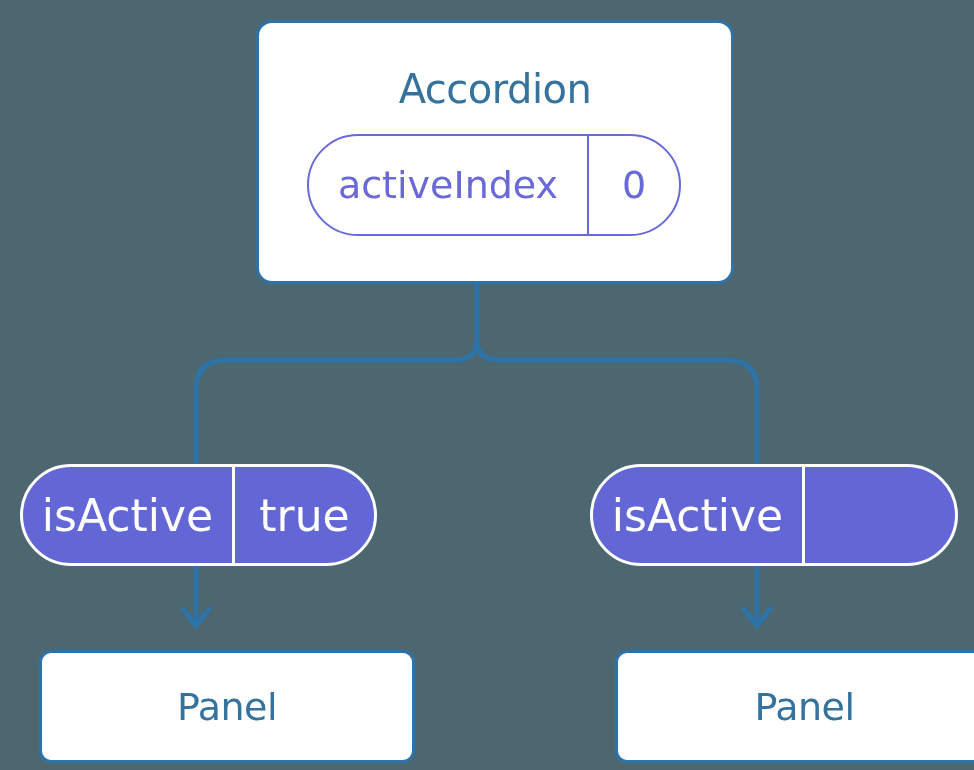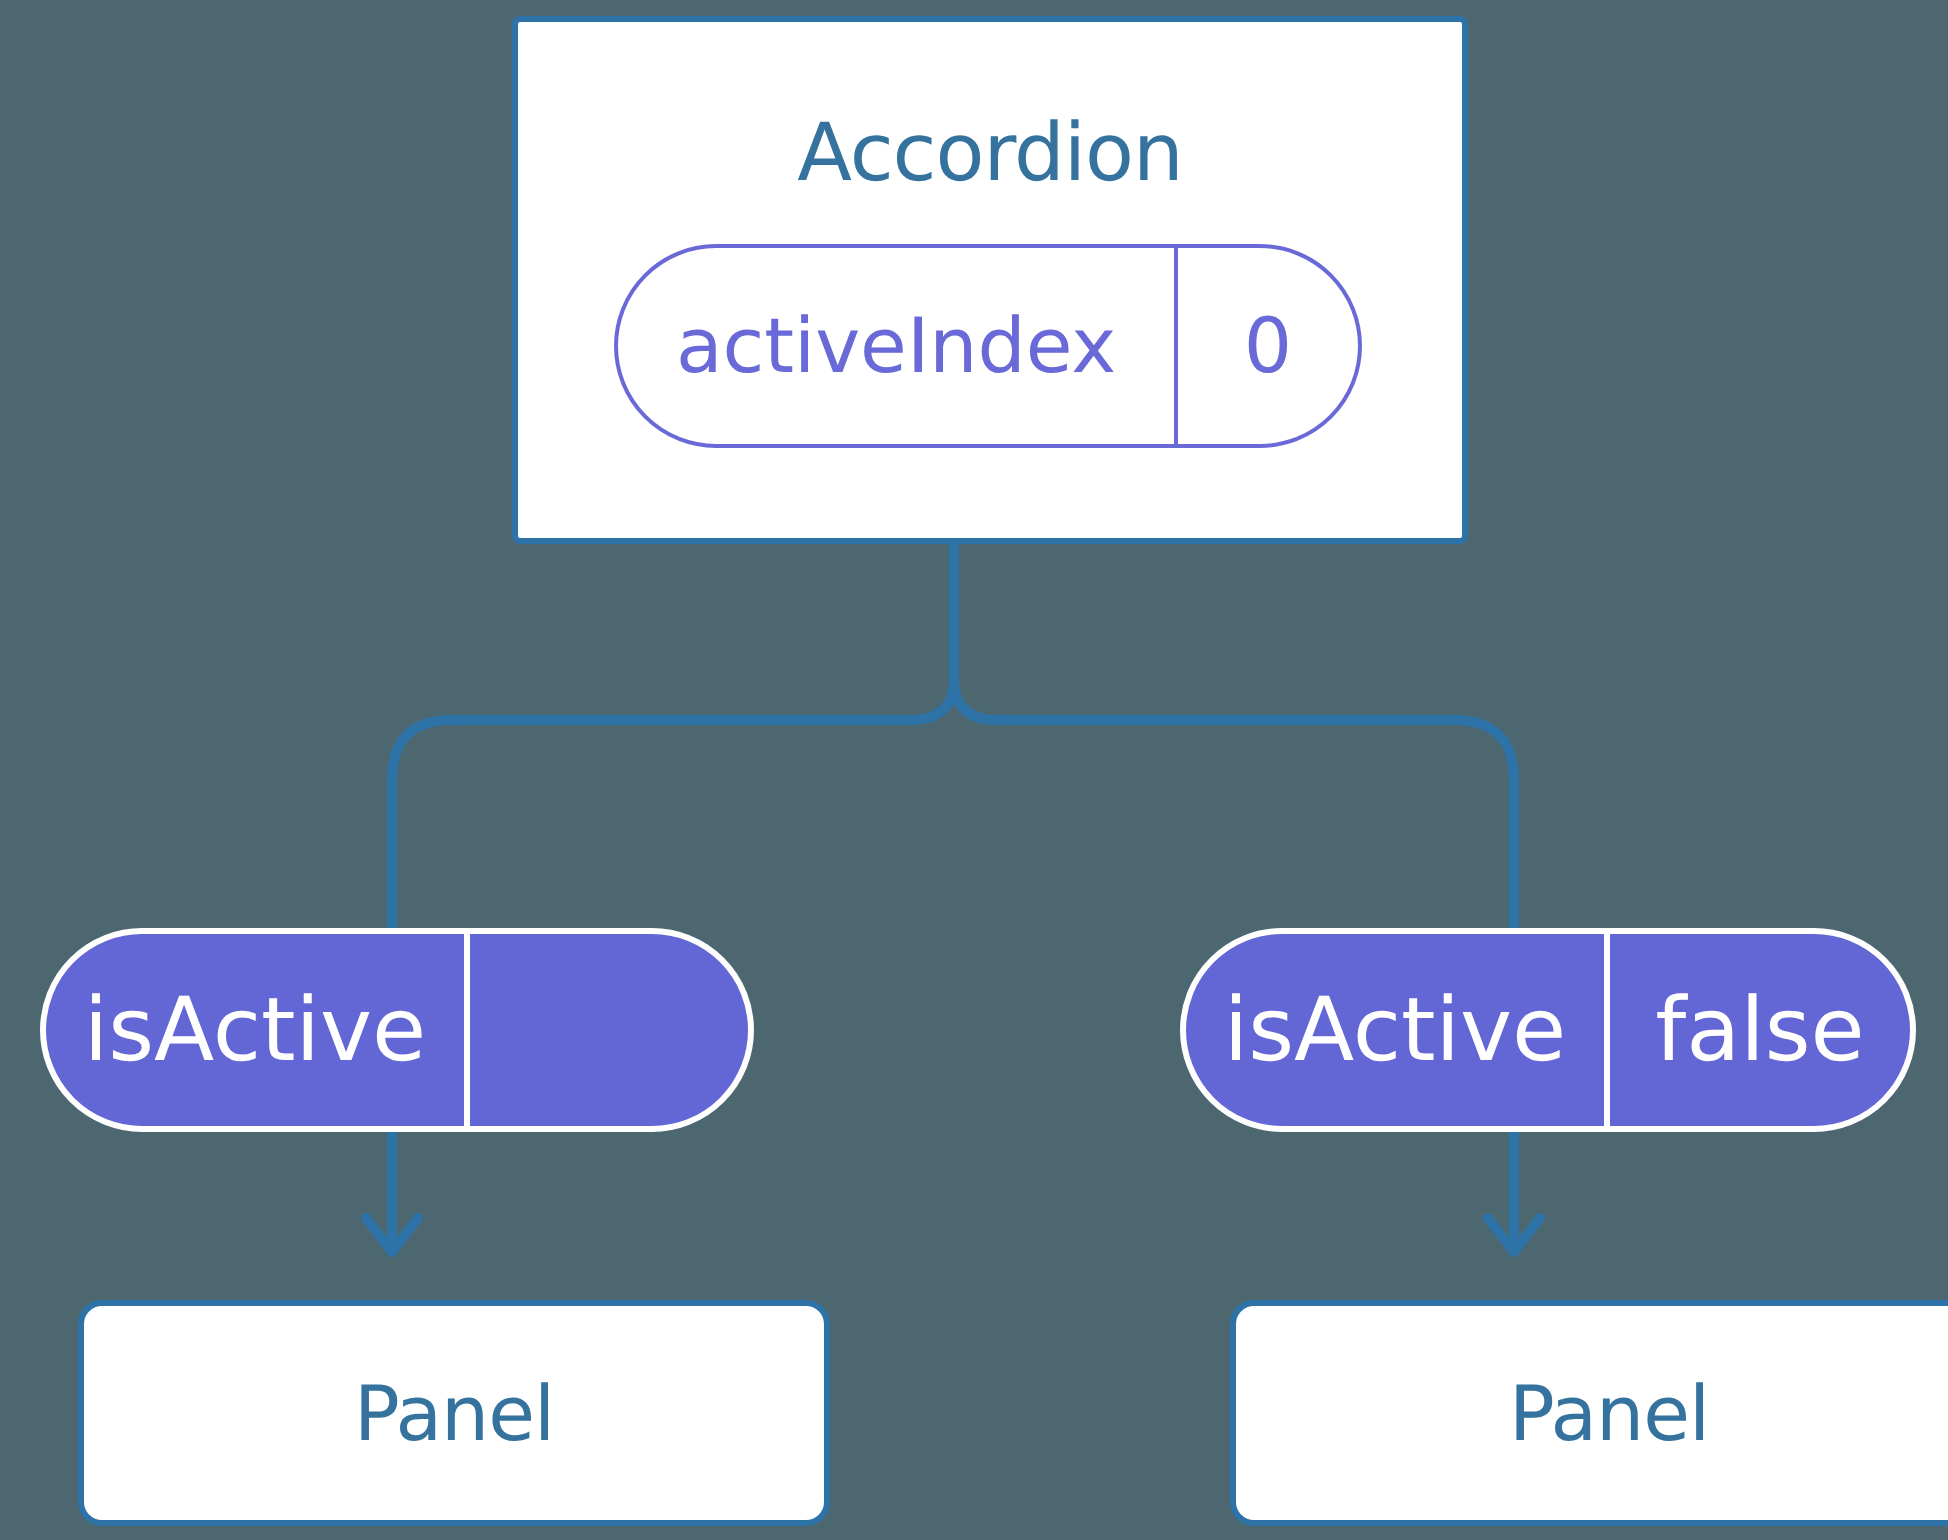--- a/index.html
+++ b/index.html
@@ -18,21 +18,21 @@
     background:var(--background);
   }
   #canvas{position:relative;width:974px;height:770px;background:var(--background)}
 
   svg.connectors{position:absolute;left:0;top:0;z-index:1}
   .conn{fill:none;stroke:var(--stroke-blue);stroke-width:5;stroke-linejoin:round}
   .conn.arrowhead{stroke-linecap:round}
 
   .node{position:absolute;background:var(--node-fill);border:3px solid var(--stroke-blue);z-index:2}
 
-  .root-card{left:256px;top:8px;width:478px;height:264px;border-radius:4px}
+  .root-card{left:256px;top:20px;width:478px;height:264px;border-radius:16px}
   .node-title{
     position:absolute;top:43px;left:0;right:0;text-align:center;
     color:var(--text-blue);font-size:40px;font-weight:500;letter-spacing:-0.5px;
   }
 
   .pill{display:flex;align-items:stretch;overflow:hidden}
   .pill-name,.pill-value{display:flex;align-items:center;justify-content:center;white-space:nowrap}
 
   .state-pill{
     position:absolute;left:48px;top:111px;width:374px;height:102px;
@@ -79,26 +79,26 @@
     <div class="pill state-pill">
       <span class="pill-name">activeIndex</span>
       <span class="pill-divider"></span>
       <span class="pill-value">0</span>
     </div>
   </div>
 
   <div class="pill prop-pill" id="prop-pill-left">
     <span class="pill-name">isActive</span>
     <span class="pill-divider"></span>
+    <span class="pill-value">true</span>
   </div>
 
   <div class="pill prop-pill" id="prop-pill-right">
     <span class="pill-name">isActive</span>
     <span class="pill-divider"></span>
-    <span class="pill-value">false</span>
   </div>
 
   <div class="node panel-node" id="panel-left">
     <span>Panel</span>
   </div>
 
   <div class="node panel-node" id="panel-right">
     <span>Panel</span>
   </div>
 

